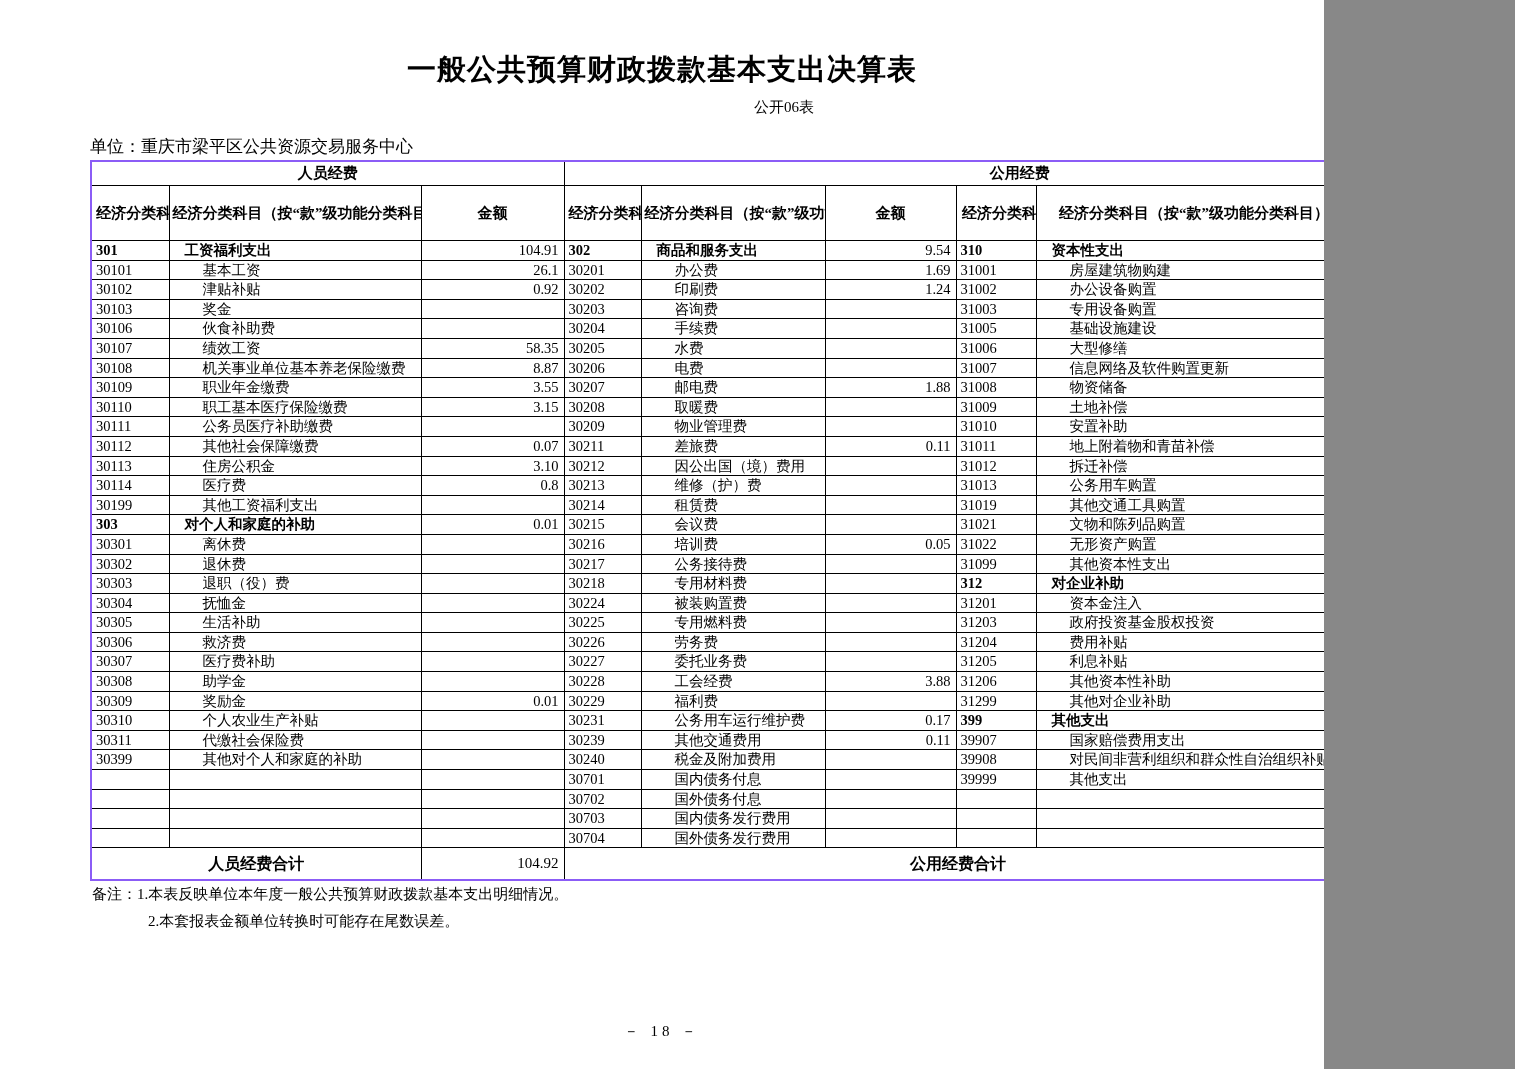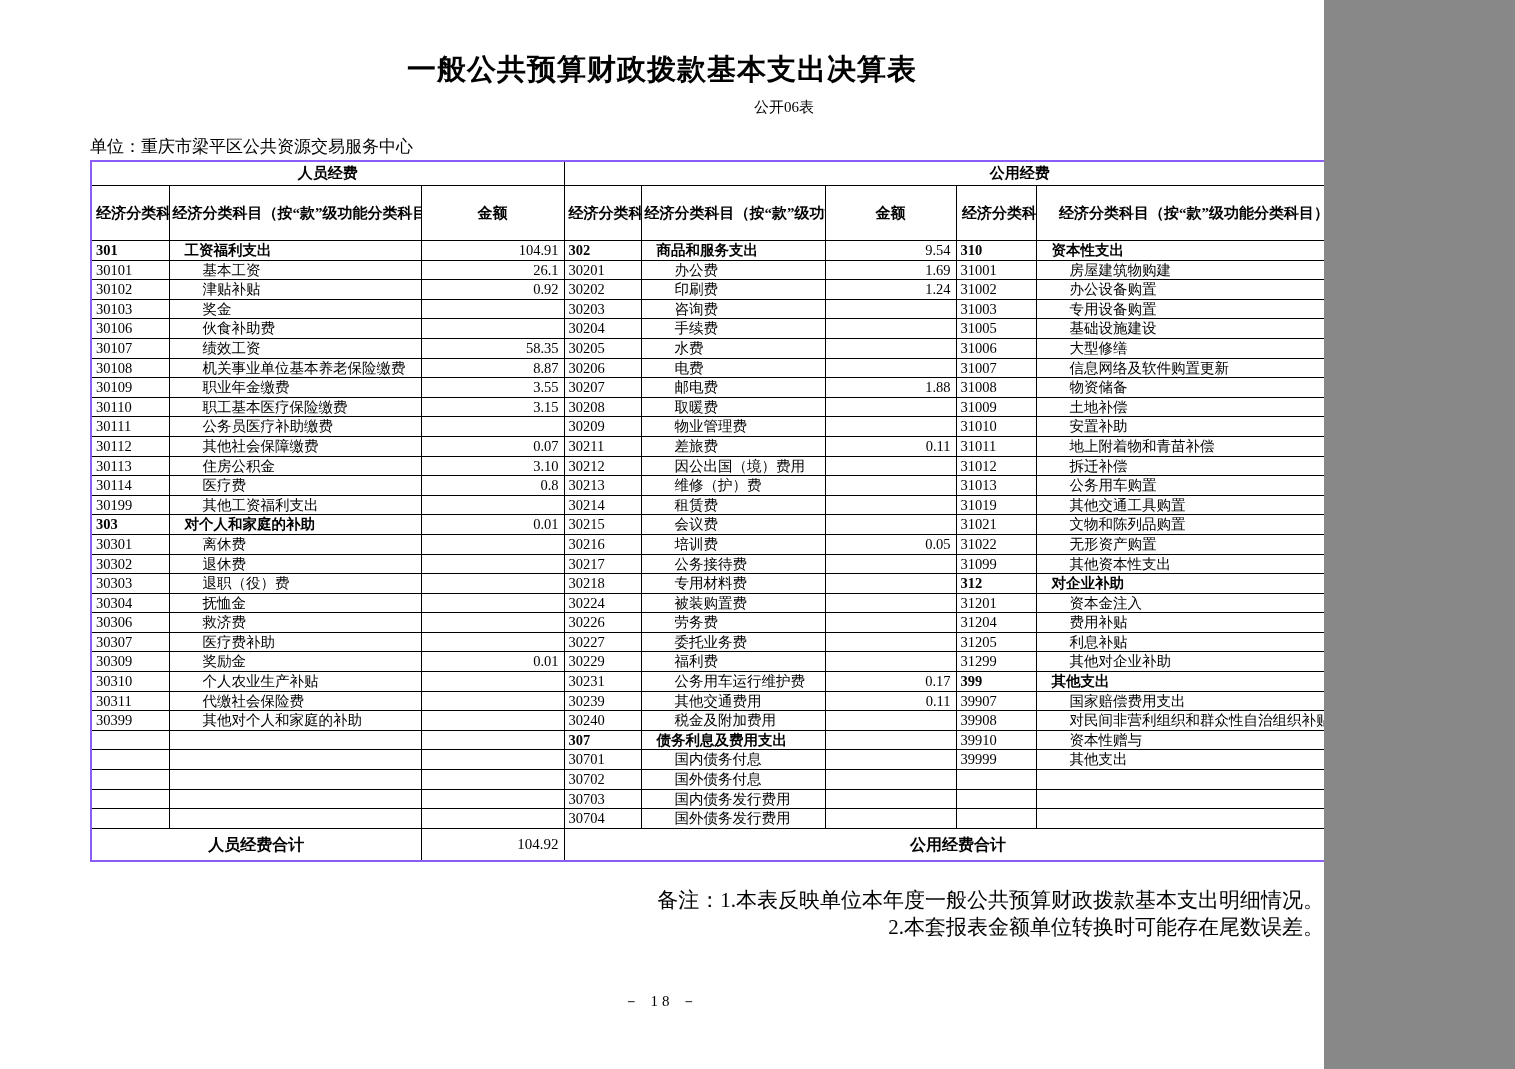--- a/index.html
+++ b/index.html
@@ -73,31 +73,30 @@
   tbody td.head{font-weight:bold;}
   tbody td.amt{text-align:right;padding-right:5px;}
   tfoot td{
     height:29px;
     line-height:29px;
     font-size:16px;
   }
   tfoot td.total-label{font-weight:bold;text-align:center;}
   tfoot td.amt{text-align:right;padding-right:5px;font-size:15px;}
   .notes{
-    margin:25px 0 0 92px;
-    font-size:21px;
+    margin:0 0 0 92px;
+    font-size:15px;
     line-height:27px;
-    text-align:right;
   }
   .notes .note-line{display:block;}
   .notes .note-line.second{padding-left:56px;}
   .page-number{
     position:absolute;
     left:0;right:0;
-    top:992px;
+    top:1022px;
     text-align:center;
     font-size:15px;
     letter-spacing:4px;
   }
 </style>
 </head>
 <body>
 
 <div class="page">
 
@@ -343,39 +342,61 @@
           <td class="name sub">抚恤金</td>
           <td class="amt"></td>
           <td class="code">30224</td>
           <td class="name sub">被装购置费</td>
           <td class="amt"></td>
           <td class="code">31201</td>
           <td class="name sub">资本金注入</td>
           <td class="amt"></td>
         </tr>
         <tr>
+          <td class="code">30305</td>
+          <td class="name sub">生活补助</td>
+          <td class="amt"></td>
+          <td class="code">30225</td>
+          <td class="name sub">专用燃料费</td>
+          <td class="amt"></td>
+          <td class="code">31203</td>
+          <td class="name sub">政府投资基金股权投资</td>
+          <td class="amt"></td>
+        </tr>
+        <tr>
           <td class="code">30306</td>
           <td class="name sub">救济费</td>
           <td class="amt"></td>
           <td class="code">30226</td>
           <td class="name sub">劳务费</td>
           <td class="amt"></td>
           <td class="code">31204</td>
           <td class="name sub">费用补贴</td>
           <td class="amt"></td>
         </tr>
         <tr>
           <td class="code">30307</td>
           <td class="name sub">医疗费补助</td>
           <td class="amt"></td>
           <td class="code">30227</td>
           <td class="name sub">委托业务费</td>
           <td class="amt"></td>
           <td class="code">31205</td>
           <td class="name sub">利息补贴</td>
+          <td class="amt"></td>
+        </tr>
+        <tr>
+          <td class="code">30308</td>
+          <td class="name sub">助学金</td>
+          <td class="amt"></td>
+          <td class="code">30228</td>
+          <td class="name sub">工会经费</td>
+          <td class="amt">3.88</td>
+          <td class="code">31206</td>
+          <td class="name sub">其他资本性补助</td>
           <td class="amt"></td>
         </tr>
         <tr>
           <td class="code">30309</td>
           <td class="name sub">奖励金</td>
           <td class="amt">0.01</td>
           <td class="code">30229</td>
           <td class="name sub">福利费</td>
           <td class="amt"></td>
           <td class="code">31299</td>
@@ -406,31 +427,20 @@
         </tr>
         <tr>
           <td class="code">30399</td>
           <td class="name sub">其他对个人和家庭的补助</td>
           <td class="amt"></td>
           <td class="code">30240</td>
           <td class="name sub">税金及附加费用</td>
           <td class="amt"></td>
           <td class="code">39908</td>
           <td class="name sub">对民间非营利组织和群众性自治组织补贴</td>
-          <td class="amt"></td>
-        </tr>
-        <tr>
-          <td class="code"></td>
-          <td class="name"></td>
-          <td class="amt"></td>
-          <td class="code head">307</td>
-          <td class="name head">债务利息及费用支出</td>
-          <td class="amt"></td>
-          <td class="code">39910</td>
-          <td class="name sub">资本性赠与</td>
           <td class="amt"></td>
         </tr>
         <tr>
           <td class="code"></td>
           <td class="name"></td>
           <td class="amt"></td>
           <td class="code">30701</td>
           <td class="name sub">国内债务付息</td>
           <td class="amt"></td>
           <td class="code">39999</td>

